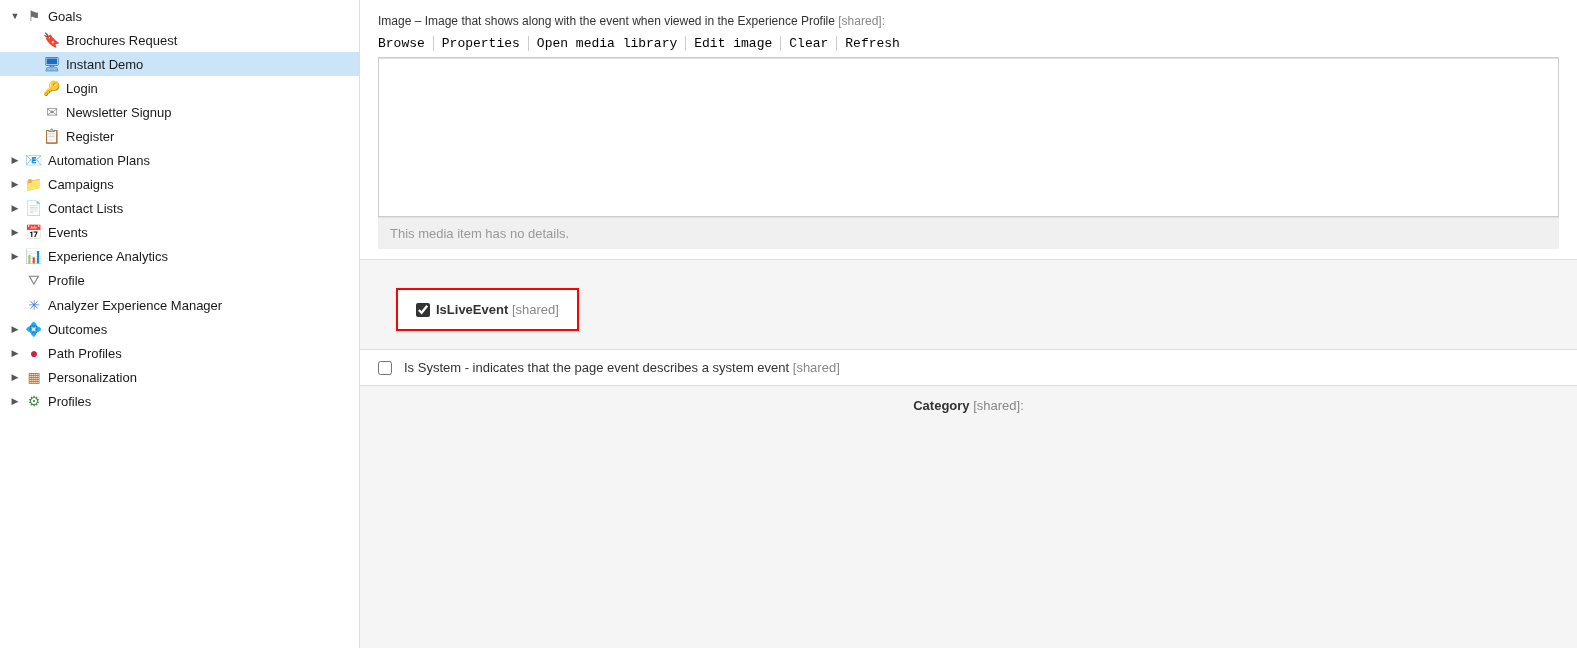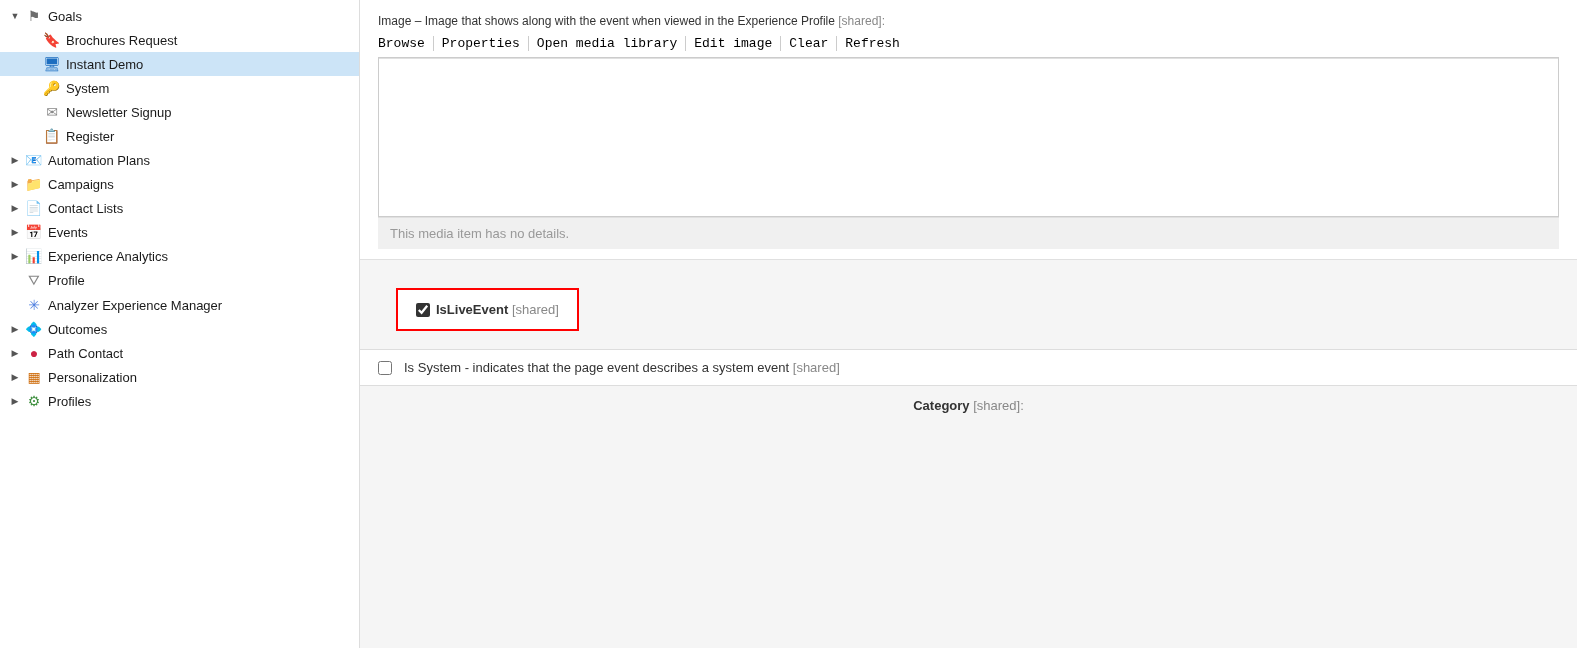--- a/index.html
+++ b/index.html
@@ -212,21 +212,21 @@
       <span class="tree-label">Brochures Request</span>
     </div>
     <div class="tree-item selected" style="padding-left: 26px;">
       <span class="tree-toggle" style="font-size: 9px; color: rgb(85, 85, 85);"></span>
       <span class="tree-icon icon-instant-demo">🖥</span>
       <span class="tree-label">Instant Demo</span>
     </div>
     <div class="tree-item" style="padding-left: 26px;">
       <span class="tree-toggle" style="font-size: 9px; color: rgb(85, 85, 85);"></span>
       <span class="tree-icon icon-login">🔑</span>
-      <span class="tree-label">System</span>
+      <span class="tree-label">Login</span>
     </div>
     <div class="tree-item" style="padding-left: 26px;">
       <span class="tree-toggle" style="font-size: 9px; color: rgb(85, 85, 85);"></span>
       <span class="tree-icon icon-newsletter">✉</span>
       <span class="tree-label">Newsletter Signup</span>
     </div>
     <div class="tree-item" style="padding-left: 26px;">
       <span class="tree-toggle" style="font-size: 9px; color: rgb(85, 85, 85);"></span>
       <span class="tree-icon icon-register">📋</span>
       <span class="tree-label">Register</span>
@@ -267,21 +267,21 @@
       <span class="tree-label">Analyzer Experience Manager</span>
     </div>
     <div class="tree-item" style="padding-left: 8px;">
       <span class="tree-toggle" style="font-size: 9px; color: rgb(85, 85, 85);">▶</span>
       <span class="tree-icon icon-outcomes">💠</span>
       <span class="tree-label">Outcomes</span>
     </div>
     <div class="tree-item" style="padding-left: 8px;">
       <span class="tree-toggle" style="font-size: 9px; color: rgb(85, 85, 85);">▶</span>
       <span class="tree-icon icon-path">●</span>
-      <span class="tree-label">Path Contact</span>
+      <span class="tree-label">Path Profiles</span>
     </div>
     <div class="tree-item" style="padding-left: 8px;">
       <span class="tree-toggle" style="font-size: 9px; color: rgb(85, 85, 85);">▶</span>
       <span class="tree-icon icon-personalization">▦</span>
       <span class="tree-label">Personalization</span>
     </div>
     <div class="tree-item" style="padding-left: 8px;">
       <span class="tree-toggle" style="font-size: 9px; color: rgb(85, 85, 85);">▶</span>
       <span class="tree-icon icon-profiles">⚙</span>
       <span class="tree-label">Profiles</span>

